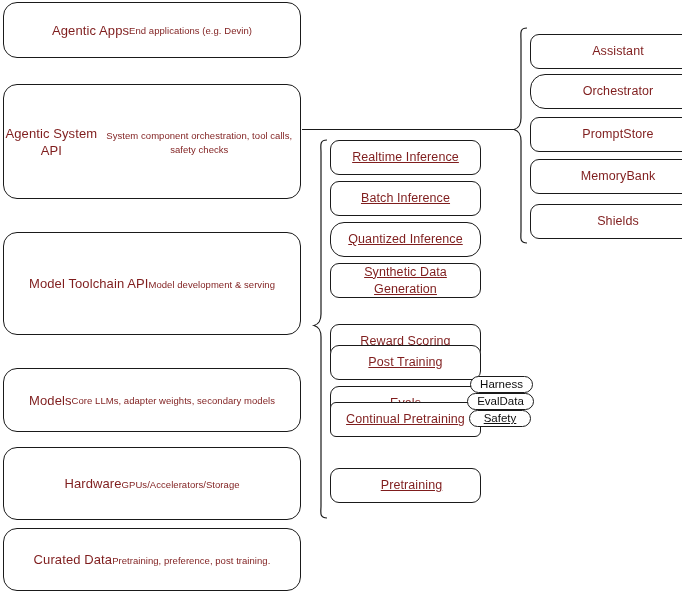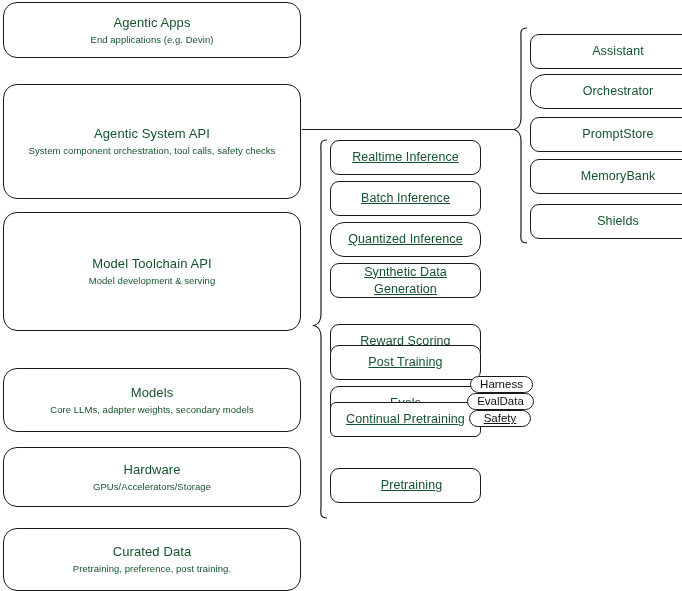--- a/index.html
+++ b/index.html
@@ -19,25 +19,25 @@
     overflow: hidden;
   }
 
   
   .node {
     position: absolute;
     box-sizing: border-box;
     border: 1px solid #1a1a1a;
     background: #ffffff;
     display: flex;
-    flex-direction: column;
+    flex-direction: row;
     align-items: center;
     justify-content: center;
     text-align: center;
-    color: #14532d;
+    color: #7f1d1d;
   }
   .node .title {
     font-size: 13px;
     line-height: 17px;
     letter-spacing: 0.1px;
   }
   .node .subtitle {
     font-size: 9.5px;
     line-height: 14px;
     letter-spacing: 0.05px;
@@ -123,31 +123,31 @@
   <div class="node layer-card" style="top:2px;height:56px;">
     <div class="title">Agentic Apps</div>
     <div class="subtitle">End applications (e.g. Devin)</div>
   </div>
 
   <div class="node layer-card" style="top:84px;height:115px;">
     <div class="title">Agentic System API</div>
     <div class="subtitle">System component orchestration, tool calls, safety checks</div>
   </div>
 
-  <div class="node layer-card" style="top:212px;height:119px;">
+  <div class="node layer-card" style="top:232px;height:103px;">
     <div class="title">Model Toolchain API</div>
     <div class="subtitle">Model development &amp; serving</div>
   </div>
 
   <div class="node layer-card" style="top:368px;height:64px;">
     <div class="title">Models</div>
     <div class="subtitle">Core LLMs, adapter weights, secondary models</div>
   </div>
 
-  <div class="node layer-card" style="top:447px;height:60px;">
+  <div class="node layer-card" style="top:447px;height:73px;">
     <div class="title">Hardware</div>
     <div class="subtitle">GPUs/Accelerators/Storage</div>
   </div>
 
   <div class="node layer-card" style="top:528px;height:63px;">
     <div class="title">Curated Data</div>
     <div class="subtitle">Pretraining, preference, post training.</div>
   </div>
 
   <div class="node cap-box mid-box" style="top:140px;">

